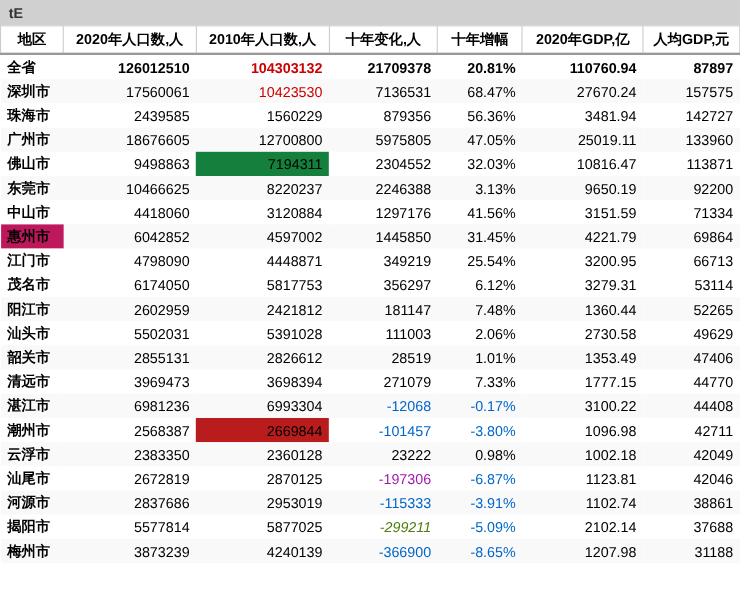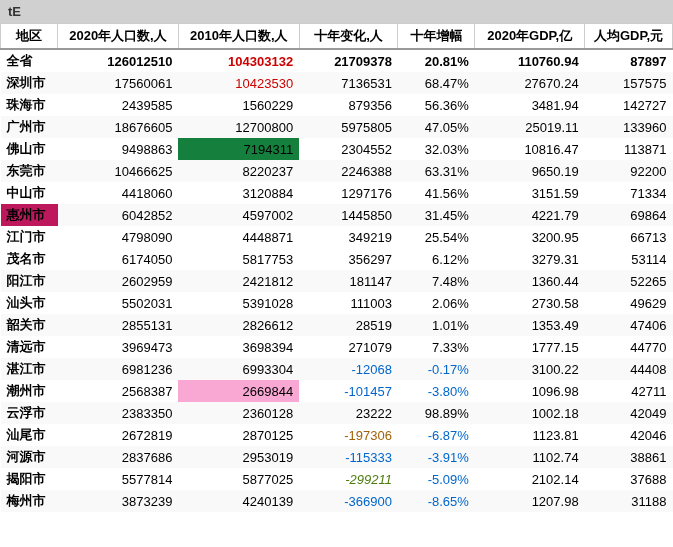--- a/index.html
+++ b/index.html
@@ -128,21 +128,21 @@
         <td style="background: rgb(255, 255, 255);">2304552</td>
         <td style="background: rgb(255, 255, 255);">32.03%</td>
         <td style="background: rgb(255, 255, 255);">10816.47</td>
         <td style="background: rgb(255, 255, 255);">113871</td>
       </tr>
       <tr>
         <td style="background: rgb(249, 249, 249); font-weight: bold; text-align: left;">东莞市</td>
         <td style="background: rgb(249, 249, 249);">10466625</td>
         <td style="background: rgb(249, 249, 249);">8220237</td>
         <td style="background: rgb(249, 249, 249);">2246388</td>
-        <td style="background: rgb(249, 249, 249);">63.31%</td>
+        <td style="background: rgb(249, 249, 249);">3.13%</td>
         <td style="background: rgb(249, 249, 249);">9650.19</td>
         <td style="background: rgb(249, 249, 249);">92200</td>
       </tr>
       <tr>
         <td style="background: rgb(255, 255, 255); font-weight: bold; text-align: left;">中山市</td>
         <td style="background: rgb(255, 255, 255);">4418060</td>
         <td style="background: rgb(255, 255, 255);">3120884</td>
         <td style="background: rgb(255, 255, 255);">1297176</td>
         <td style="background: rgb(255, 255, 255);">41.56%</td>
         <td style="background: rgb(255, 255, 255);">3151.59</td>
@@ -216,40 +216,40 @@
         <td style="background: rgb(249, 249, 249);">6981236</td>
         <td style="background: rgb(249, 249, 249);">6993304</td>
         <td style="background: rgb(249, 249, 249); color: rgb(0, 102, 204);">-12068</td>
         <td style="background: rgb(249, 249, 249); color: rgb(0, 102, 204);">-0.17%</td>
         <td style="background: rgb(249, 249, 249);">3100.22</td>
         <td style="background: rgb(249, 249, 249);">44408</td>
       </tr>
       <tr>
         <td style="background: rgb(255, 255, 255); font-weight: bold; text-align: left;">潮州市</td>
         <td style="background: rgb(255, 255, 255);">2568387</td>
-        <td style="background: #f9a8d4;">2669844</td>
+        <td style="background: #b91c1c;">2669844</td>
         <td style="background: rgb(255, 255, 255); color: rgb(0, 102, 204);">-101457</td>
         <td style="background: rgb(255, 255, 255); color: rgb(0, 102, 204);">-3.80%</td>
         <td style="background: rgb(255, 255, 255);">1096.98</td>
         <td style="background: rgb(255, 255, 255);">42711</td>
       </tr>
       <tr>
         <td style="background: rgb(249, 249, 249); font-weight: bold; text-align: left;">云浮市</td>
         <td style="background: rgb(249, 249, 249);">2383350</td>
         <td style="background: rgb(249, 249, 249);">2360128</td>
         <td style="background: rgb(249, 249, 249);">23222</td>
-        <td style="background: rgb(249, 249, 249);">98.89%</td>
+        <td style="background: rgb(249, 249, 249);">0.98%</td>
         <td style="background: rgb(249, 249, 249);">1002.18</td>
         <td style="background: rgb(249, 249, 249);">42049</td>
       </tr>
       <tr>
         <td style="background: rgb(255, 255, 255); font-weight: bold; text-align: left;">汕尾市</td>
         <td style="background: rgb(255, 255, 255);">2672819</td>
         <td style="background: rgb(255, 255, 255);">2870125</td>
-        <td style="background: rgb(255, 255, 255); color: #a16207;">-197306</td>
+        <td style="background: rgb(255, 255, 255); color: #a21caf;">-197306</td>
         <td style="background: rgb(255, 255, 255); color: rgb(0, 102, 204);">-6.87%</td>
         <td style="background: rgb(255, 255, 255);">1123.81</td>
         <td style="background: rgb(255, 255, 255);">42046</td>
       </tr>
       <tr>
         <td style="background: rgb(249, 249, 249); font-weight: bold; text-align: left;">河源市</td>
         <td style="background: rgb(249, 249, 249);">2837686</td>
         <td style="background: rgb(249, 249, 249);">2953019</td>
         <td style="background: rgb(249, 249, 249); color: rgb(0, 102, 204);">-115333</td>
         <td style="background: rgb(249, 249, 249); color: rgb(0, 102, 204);">-3.91%</td>

